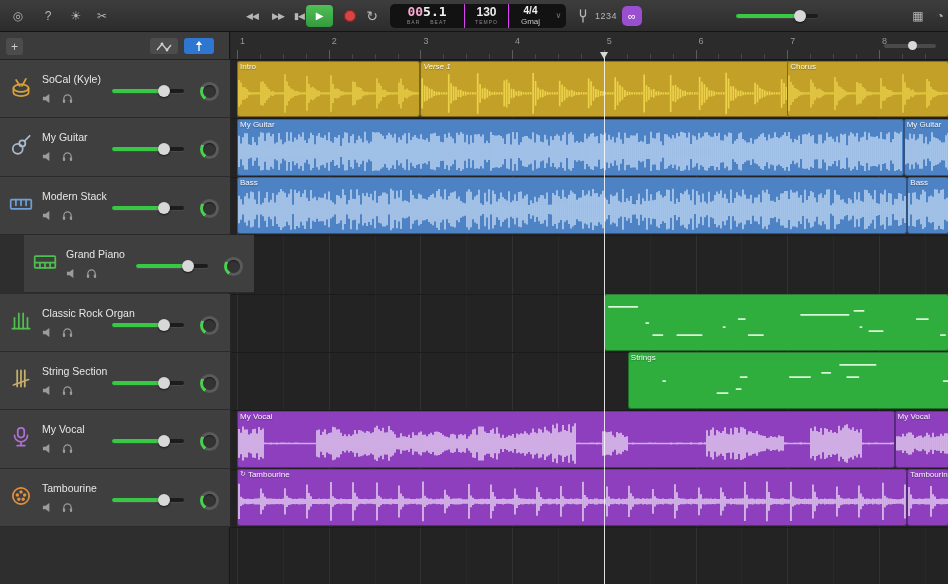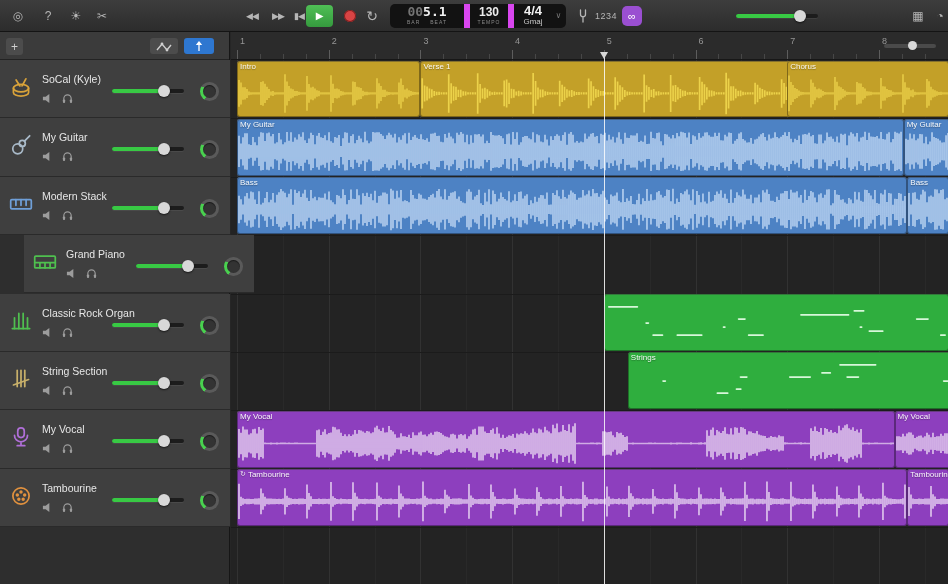--- a/index.html
+++ b/index.html
@@ -8,26 +8,26 @@
 
   
   .toolbar{position:absolute;left:0;top:0;width:948px;height:32px;background:linear-gradient(#3d3d3d,#2c2c2c);border-bottom:1px solid #141414;z-index:20}
   .tb{position:absolute;top:0;color:#b6b6b6;font-size:12px;line-height:32px;text-align:center}
   .tb.sm{font-size:9px;letter-spacing:-1px}
   .play-btn{position:absolute;left:306px;top:5px;width:27px;height:22px;background:linear-gradient(#4fbf55,#359a3e);border-radius:4px;color:#fff;font-size:10px;line-height:22px;text-align:center}
   .rec-btn{position:absolute;left:344px;top:10px;width:12px;height:12px;border-radius:50%;background:#d84444;box-shadow:0 0 0 1px #7c1f1f inset}
   .lcd{position:absolute;left:390px;top:4px;width:176px;height:24px;background:#121212;border-radius:5px;display:flex;overflow:hidden}
   .lcd-pos{width:74px;text-align:center;padding-top:1px}
   .lcd-big{font-size:13px;font-weight:bold;color:#f1f1f1;line-height:14px;font-family:"DejaVu Sans Mono","Liberation Mono",monospace}
-  .lcd-big .dim{color:#737373}
+  .lcd-big .dim{color:#f9a8d4}
   .lcd-labels{font-size:5px;color:#8a8a8a;letter-spacing:1px;display:flex;justify-content:center;gap:10px;line-height:6px}
-  .lcd-sec{width:44px;border-left:6px solid #d946ef;text-align:center;padding-top:1px}
+  .lcd-sec{width:44px;border-left:1px solid #d946ef;text-align:center;padding-top:1px}
   .lcd-mid{font-size:12px;font-weight:bold;color:#ececec;line-height:14px}
   .lcd-lab{font-size:5px;color:#8a8a8a;letter-spacing:1px;line-height:6px}
-  .lcd-sig{font-size:13px;color:#f0f0f0;line-height:12px;font-weight:bold}
+  .lcd-sig{font-size:10px;color:#f0f0f0;line-height:12px;font-weight:bold}
   .lcd-key{font-size:8px;color:#c7c7c7;line-height:9px}
   .lcd-chev{width:13px;color:#777;font-size:8px;line-height:24px;text-align:center}
   .loop-btn{position:absolute;left:622px;top:6px;width:20px;height:20px;border-radius:5px;color:#fff;font-size:11px;line-height:20px;text-align:center}
   .hslider{position:absolute;height:4px;background:#1c1c1c;border-radius:2px;box-shadow:0 1px 0 rgba(255,255,255,.06)}
   .hslider .fill{position:absolute;left:0;top:0;height:100%;border-radius:2px}
   .hslider .thumb{position:absolute;top:-4px;width:12px;height:12px;border-radius:50%;background:#d8d8d8;box-shadow:0 1px 2px rgba(0,0,0,.6)}
   .fork{position:absolute;left:577px;top:9px}
 
   
   .panel{position:absolute;left:0;top:32px;width:230px;height:552px;background:#2e2e2e;border-right:1px solid #161616;z-index:10}
@@ -354,21 +354,21 @@
         <div class="region" style="left: 6px; top: 28.5px; width: 183.4px; height: 56.9px; background: rgb(195, 160, 40);">
           <div class="r-label">
             <span>Intro</span>
           </div>
           <div class="r-body">
             <svg width="181.4" height="45.375" viewBox="0 0 181.4 45.375" preserveAspectRatio="none">
               <path d="M1 9.2L1 36.2M3 11.5L3 33.9M5 16.4L5 29.0M7 16.5L7 28.9M9 18.1L9 27.3M11 20.8L11 24.5M13 21.4L13 24.0M15 21.6L15 23.8M17 21.6L17 23.8M19 21.6L19 23.8M21 21.6L21 23.8M23 11.0L23 34.4M25 10.3L25 35.0M27 13.0L27 32.4M29 16.0L29 29.3M31 18.2L31 27.2M33 20.6L33 24.8M35 20.1L35 25.3M37 21.5L37 23.9M39 21.6L39 23.8M41 21.6L41 23.8M43 21.6L43 23.8M45 21.6L45 23.8M47 3.3L47 42.1M49 10.5L49 34.9M51 15.2L51 30.2M53 17.6L53 27.8M55 18.4L55 26.9M57 20.1L57 25.3M59 20.3L59 25.1M61 21.1L61 24.3M63 21.6L63 23.8M65 21.6L65 23.8M67 21.6L67 23.8M69 5.1L69 40.3M71 13.1L71 32.2M73 16.6L73 28.8M75 15.9L75 29.5M77 17.7L77 27.7M79 19.4L79 26.0M81 19.9L81 25.4M83 21.5L83 23.8M85 21.6L85 23.8M87 21.6L87 23.8M89 21.6L89 23.8M91 21.6L91 23.8M93 4.3L93 41.1M95 13.0L95 32.3M97 17.9L97 27.4M99 17.6L99 27.8M101 18.4L101 27.0M103 20.3L103 25.1M105 20.7L105 24.6M107 21.4L107 24.0M109 21.6L109 23.8M111 21.6L111 23.8M113 21.6L113 23.8M115 10.5L115 34.9M117 11.2L117 34.2M119 15.8L119 29.5M121 16.4L121 28.9M123 17.2L123 28.2M125 19.9L125 25.5M127 21.0L127 24.4M129 21.0L129 24.4M131 21.5L131 23.9M133 21.6L133 23.8M135 21.6L135 23.8M137 21.6L137 23.8M139 7.3L139 38.0M141 12.5L141 32.9M143 15.1L143 30.3M145 19.0L145 26.4M147 19.0L147 26.3M149 20.6L149 24.7M151 21.2L151 24.2M153 21.6L153 23.8M155 21.5L155 23.9M157 21.6L157 23.8M159 21.6L159 23.8M161 11.7L161 33.6M163 7.5L163 37.9M165 14.1L165 31.2M167 18.6L167 26.8M169 17.7L169 27.7M171 19.4L171 26.0M173 20.2L173 25.1M175 21.0L175 24.3M177 21.2L177 24.1M179 21.6L179 23.8M181 21.6L181 23.8" stroke="#f0d64d" stroke-width="1.4" fill="none" stroke-opacity="0.92"></path>
             </svg>
           </div>
         </div>
-        <div class="region" style="left: 189.4px; top: 28.5px; width: 442px; height: 56.9px; background: rgb(195, 160, 40);">
+        <div class="region" style="left: 189.4px; top: 28.5px; width: 442px; height: 56.9px; background: rgb(195, 160, 40); font-style: italic;">
           <div class="r-label">
             <span>Verse 1</span>
           </div>
           <div class="r-body">
             <svg width="364.8" height="45.375" viewBox="0 0 364.8 45.375" preserveAspectRatio="none">
               <path d="M1 7.4L1 38.0M3 14.6L3 30.8M5 15.6L5 29.8M7 17.7L7 27.7M9 18.5L9 26.9M11 20.2L11 25.2M13 20.9L13 24.4M15 21.1L15 24.3M17 21.6L17 23.8M19 21.6L19 23.8M21 21.6L21 23.8M23 3.3L23 42.1M25 12.5L25 32.9M27 15.4L27 30.0M29 16.0L29 29.4M31 18.9L31 26.4M33 18.9L33 26.5M35 20.4L35 25.0M37 20.7L37 24.7M39 21.6L39 23.8M41 21.6L41 23.8M43 21.6L43 23.8M45 21.6L45 23.8M47 2.3L47 43.1M49 13.2L49 32.2M51 17.6L51 27.8M53 16.9L53 28.5M55 18.4L55 27.0M57 20.5L57 24.9M59 21.5L59 23.9M61 21.0L61 24.3M63 21.6L63 23.8M65 21.6L65 23.8M67 21.6L67 23.8M69 9.7L69 35.7M71 8.6L71 36.8M73 12.0L73 33.4M75 17.9L75 27.5M77 18.4L77 27.0M79 20.6L79 24.7M81 20.0L81 25.4M83 20.7L83 24.7M85 21.6L85 23.8M87 21.6L87 23.8M89 21.6L89 23.8M91 21.6L91 23.8M93 2.1L93 43.3M95 10.2L95 35.2M97 16.6L97 28.8M99 18.7L99 26.7M101 18.8L101 26.6M103 20.4L103 25.0M105 21.1L105 24.3M107 21.6L107 23.8M109 21.6L109 23.8M111 21.6L111 23.8M113 21.6L113 23.8M115 9.8L115 35.6M117 14.0L117 31.4M119 15.8L119 29.6M121 18.4L121 27.0M123 19.7L123 25.7M125 19.2L125 26.2M127 20.4L127 25.0M129 21.2L129 24.2M131 21.2L131 24.2M133 21.6L133 23.8M135 21.6L135 23.8M137 21.6L137 23.8M139 7.7L139 37.7M141 10.4L141 34.9M143 15.4L143 30.0M145 18.3L145 27.0M147 19.0L147 26.3M149 20.3L149 25.0M151 20.3L151 25.1M153 21.6L153 23.8M155 21.6L155 23.8M157 21.6L157 23.8M159 21.6L159 23.8M161 6.3L161 39.1M163 10.7L163 34.7M165 14.3L165 31.1M167 16.3L167 29.0M169 19.2L169 26.2M171 20.6L171 24.8M173 21.1L173 24.3M175 21.6L175 23.8M177 21.6L177 23.8M179 21.6L179 23.8M181 21.6L181 23.8M183 21.6L183 23.8M185 3.5L185 41.9M187 14.3L187 31.0M189 16.2L189 29.1M191 19.0L191 26.4M193 18.3L193 27.1M195 20.6L195 24.8M197 20.5L197 24.8M199 21.4L199 24.0M201 21.6L201 23.8M203 21.6L203 23.8M205 21.6L205 23.8M207 4.0L207 41.4M209 14.7L209 30.7M211 14.1L211 31.3M213 16.5L213 28.9M215 18.1L215 27.2M217 19.6L217 25.8M219 20.0L219 25.3M221 21.4L221 24.0M223 21.3L223 24.1M225 21.6L225 23.8M227 21.6L227 23.8M229 21.6L229 23.8M231 6.0L231 39.4M233 10.9L233 34.5M235 13.4L235 32.0M237 16.5L237 28.9M239 19.4L239 26.0M241 19.6L241 25.7M243 20.5L243 24.9M245 21.6L245 23.8M247 21.6L247 23.8M249 21.6L249 23.8M251 21.6L251 23.8M253 1.8L253 43.6M255 7.6L255 37.8M257 15.3L257 30.1M259 15.5L259 29.9M261 17.9L261 27.5M263 20.0L263 25.4M265 19.8L265 25.5M267 20.9L267 24.4M269 21.4L269 24.0M271 21.6L271 23.8M273 21.6L273 23.8M275 21.6L275 23.8M277 11.8L277 33.6M279 13.9L279 31.5M281 17.0L281 28.4M283 18.2L283 27.1M285 19.4L285 26.0M287 20.7L287 24.6M289 20.8L289 24.5M291 21.5L291 23.9M293 21.6L293 23.8M295 21.6L295 23.8M297 21.6L297 23.8M299 8.3L299 37.1M301 12.2L301 33.2M303 16.0L303 29.4M305 15.3L305 30.1M307 18.2L307 27.2M309 19.1L309 26.3M311 19.9L311 25.4M313 20.9L313 24.5M315 21.5L315 23.8M317 21.6L317 23.8M319 21.6L319 23.8M321 21.6L321 23.8M323 10.7L323 34.7M325 11.2L325 34.2M327 16.6L327 28.8M329 18.6L329 26.8M331 19.0L331 26.4M333 20.8L333 24.6M335 21.1L335 24.3M337 21.6L337 23.8M339 21.6L339 23.8M341 21.6L341 23.8M343 21.6L343 23.8M345 4.0L345 41.4M347 12.4L347 33.0M349 14.9L349 30.5M351 16.5L351 28.9M353 17.9L353 27.4M355 20.1L355 25.3M357 19.8L357 25.5M359 20.9L359 24.5M361 21.6L361 23.8M363 21.6L363 23.8" stroke="#f0d64d" stroke-width="1.4" fill="none" stroke-opacity="0.92"></path>
             </svg>
           </div>
         </div>
         <div class="region" style="left: 556.2px; top: 28.5px; width: 162.3px; height: 56.9px; background: rgb(195, 160, 40);">

